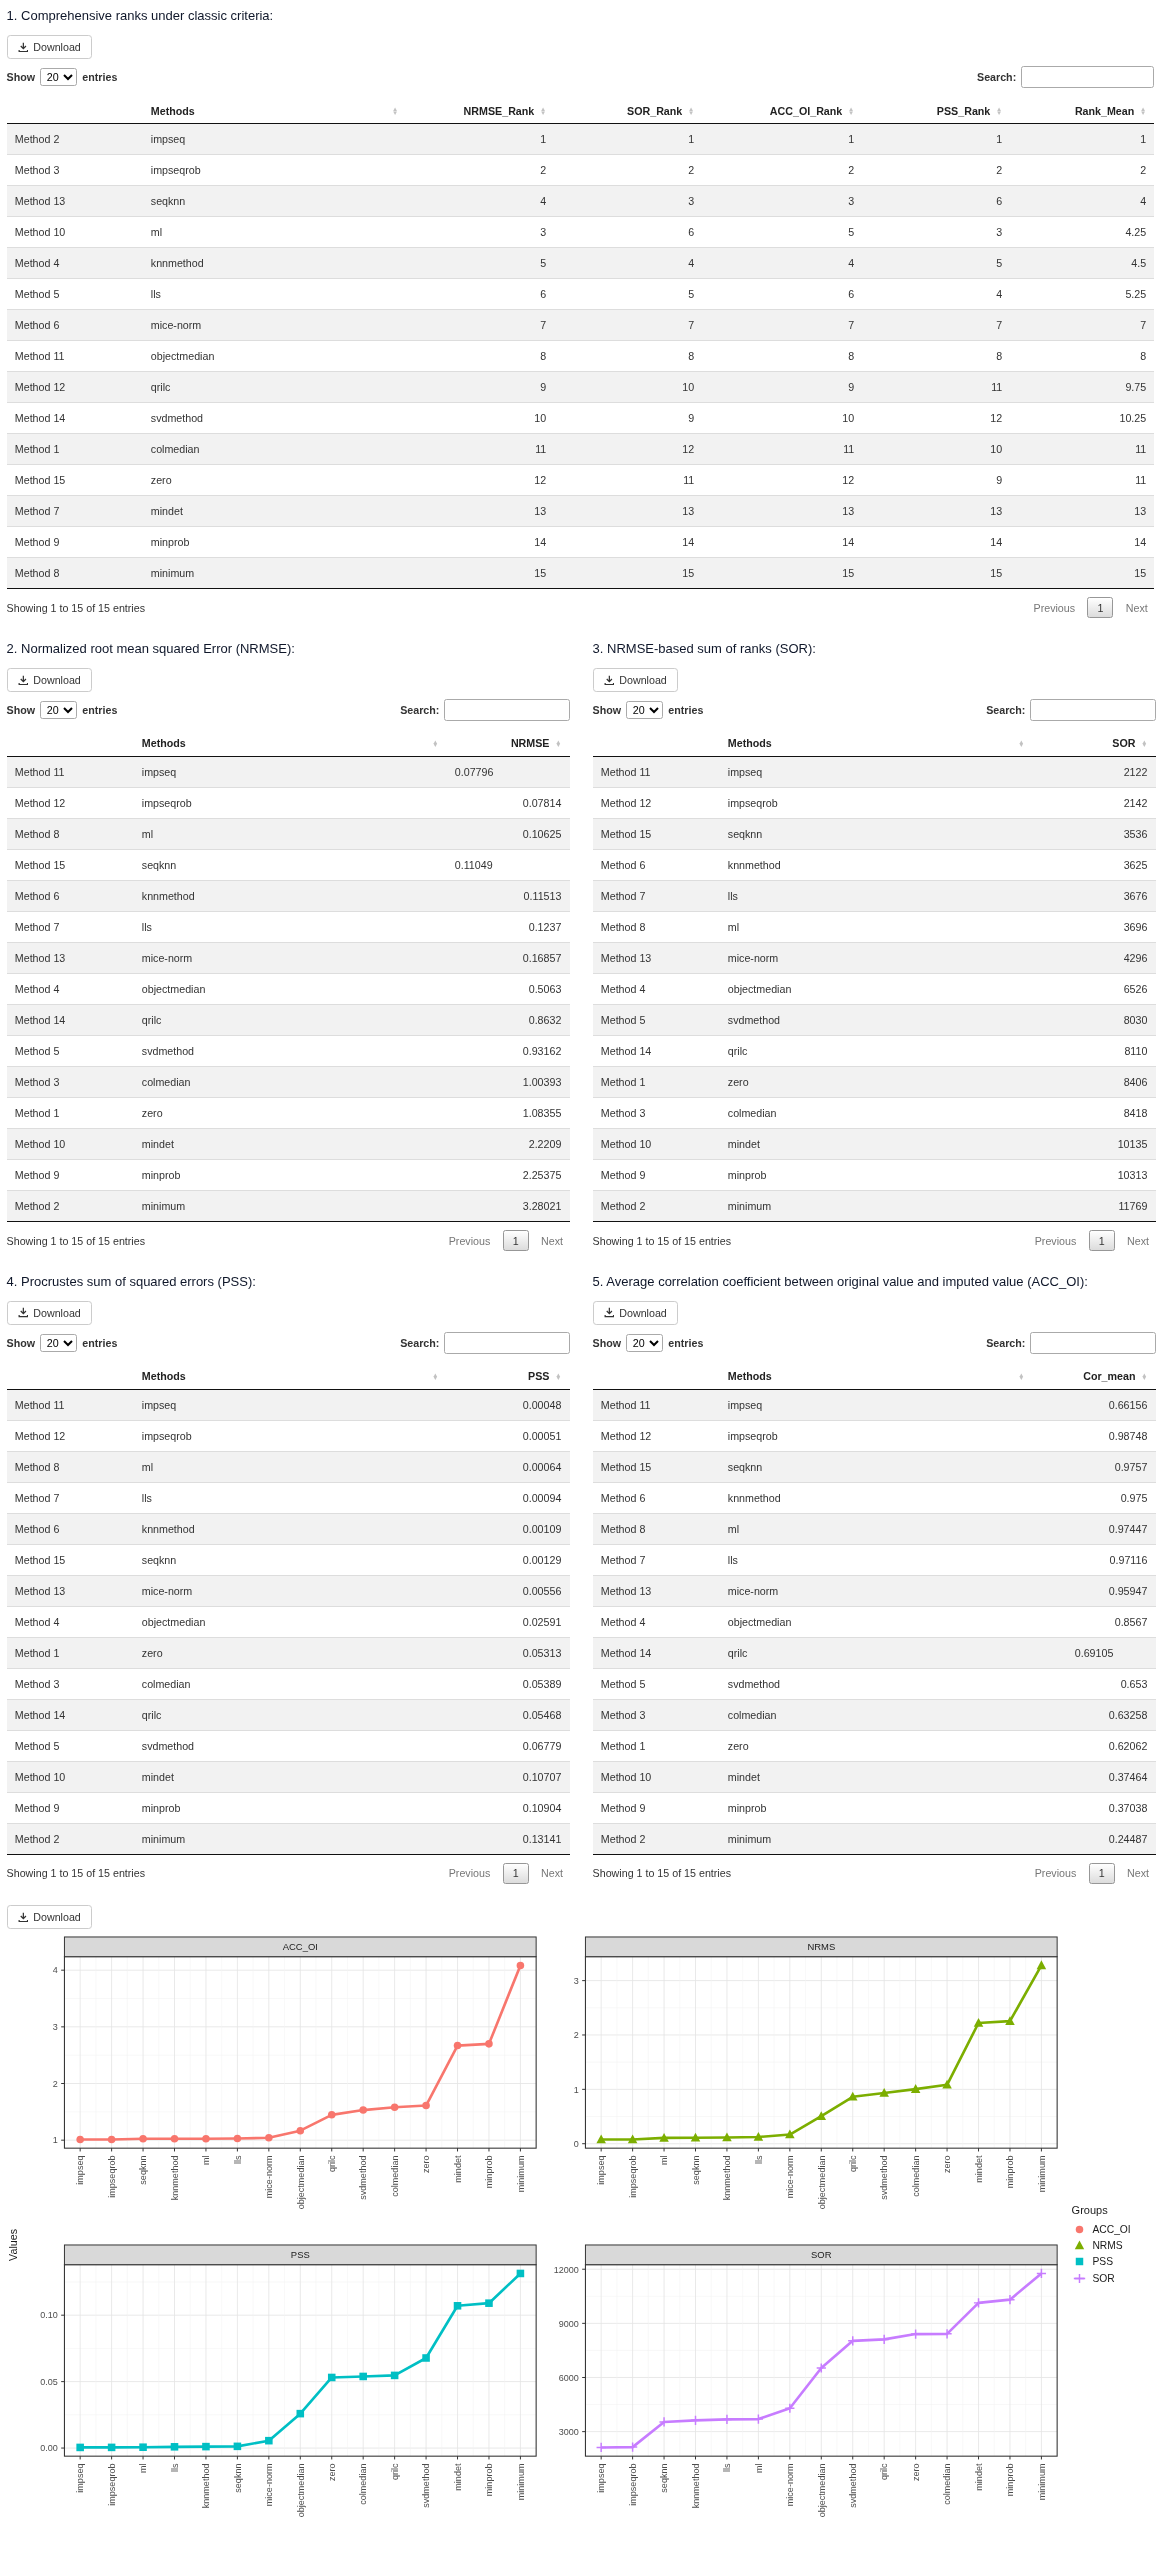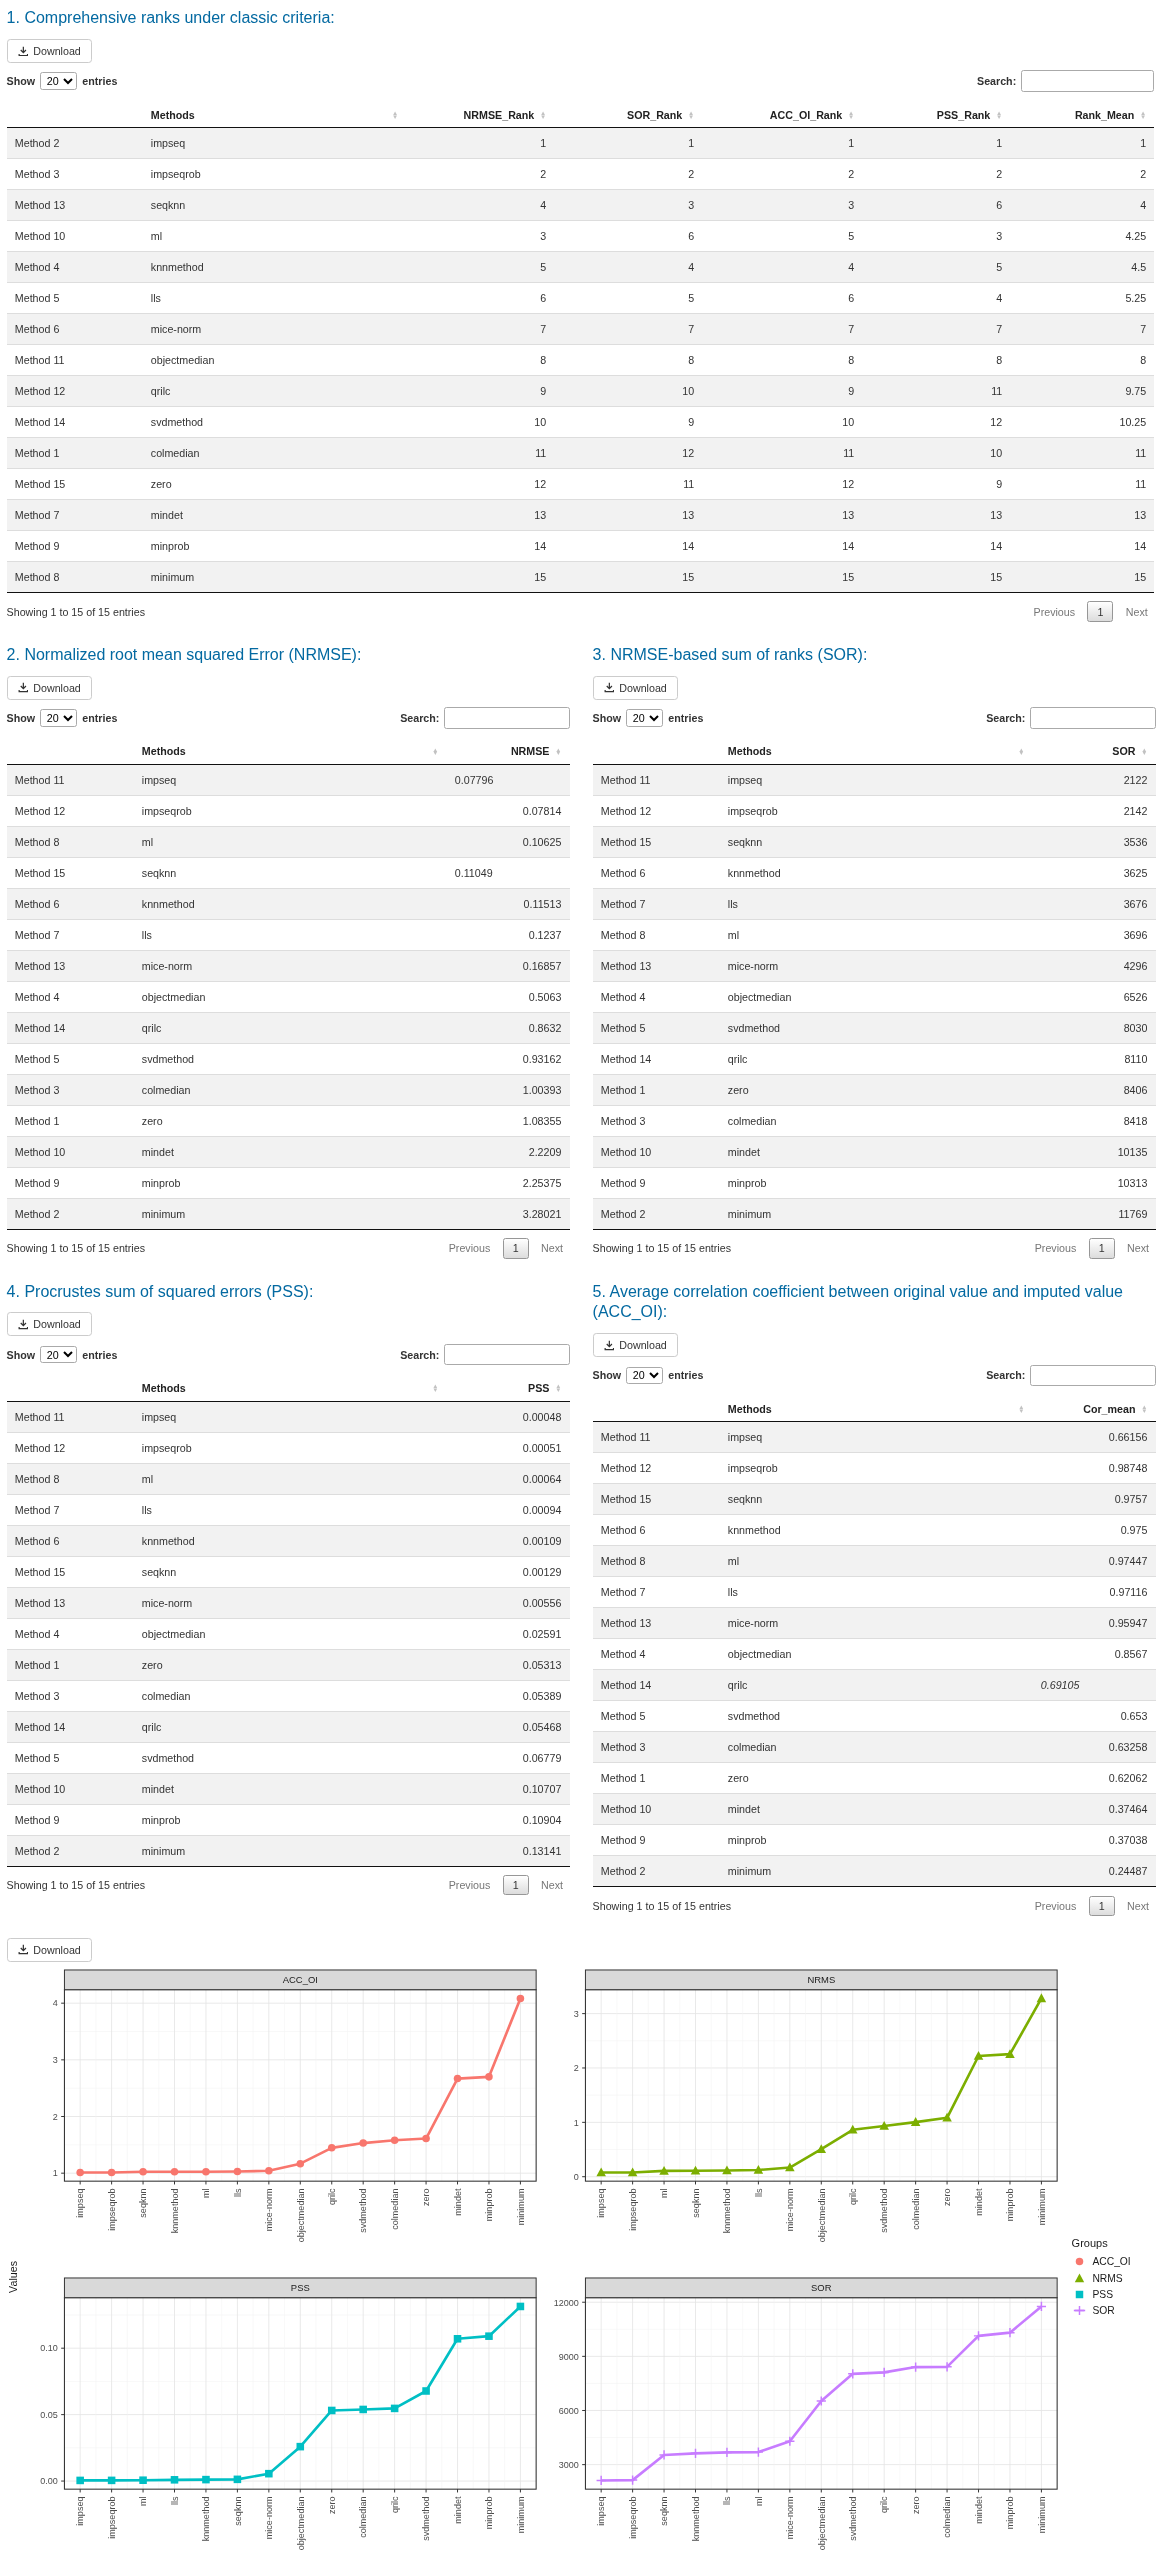--- a/index.html
+++ b/index.html
@@ -1,19 +1,19 @@
 <!DOCTYPE html>
 <html style="font-size:13px"><head>
 <meta charset="utf-8">
 <style>
   html,body{margin:0;padding:0;background:#fff;}
   body{width:1161px;font-family:"Liberation Sans","DejaVu Sans",sans-serif;font-size:10.7px;color:#333;}
   .wrap{padding:6.6px 6.6px 3.3px 6.6px;}
   .section{margin-bottom:21.4px;}
-  .sec-heading{font-size:16px;color:#0369a1;margin:1.6px 0 10px 0;font-weight:400;line-height:1.3;}
+  .sec-heading{font-size:13px;color:#0f172a;margin:1.6px 0 10px 0;font-weight:400;line-height:1.3;}
   .dl-btn{display:inline-flex;align-items:center;gap:5px;border:0.8px solid #ccc;border-radius:3.3px;background:#fff;
           padding:5px 10px;font-size:10.7px;color:#333;cursor:pointer;margin-bottom:7.4px;}
   .dl-btn svg{display:block;}
   .controls{display:flex;justify-content:space-between;align-items:center;margin-bottom:10px;}
   .show-ctl{font-weight:700;color:#333;display:flex;align-items:center;gap:5px;}
   .show-ctl select{font-size:10.7px;padding:0.8px 1.6px;border:0.8px solid #aaa;border-radius:2.5px;background:#fff;}
   .search-ctl{font-weight:700;display:flex;align-items:center;gap:5px;}
   .search-ctl input{border:0.8px solid #aaa;border-radius:2.5px;height:18px;width:123px;padding:0.8px 4.1px;}
   table.dt{width:100%;border-collapse:collapse;table-layout:fixed;}
   table.dt th{font-weight:700;font-size:10.7px;color:#222;padding:6.6px 8.2px;border-bottom:0.8px solid #111;position:relative;vertical-align:middle;cursor:pointer;}
@@ -793,21 +793,21 @@
               <td style="text-align: right;">0.95947</td>
             </tr>
             <tr class="even">
               <td class="mlabel">Method 4</td>
               <td>objectmedian</td>
               <td style="text-align: right;">0.8567</td>
             </tr>
             <tr class="odd">
               <td class="mlabel">Method 14</td>
               <td>qrilc</td>
-              <td style="text-align: left; font-style: italic;">0.69105</td>
+              <td style="text-align: center;">0.69105</td>
             </tr>
             <tr class="even">
               <td class="mlabel">Method 5</td>
               <td>svdmethod</td>
               <td style="text-align: right;">0.653</td>
             </tr>
             <tr class="odd">
               <td class="mlabel">Method 3</td>
               <td>colmedian</td>
               <td style="text-align: right;">0.63258</td>

